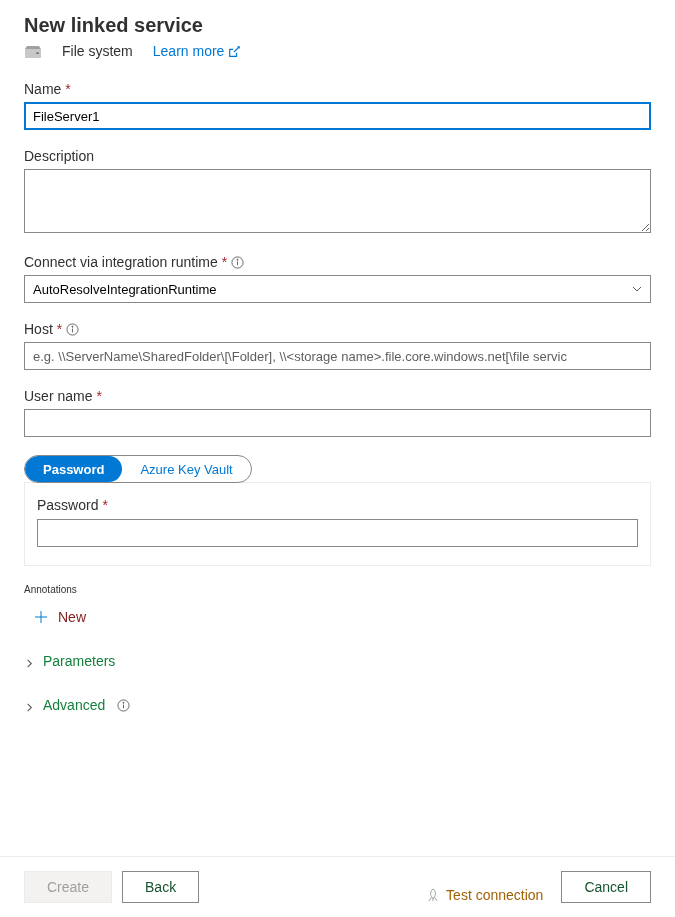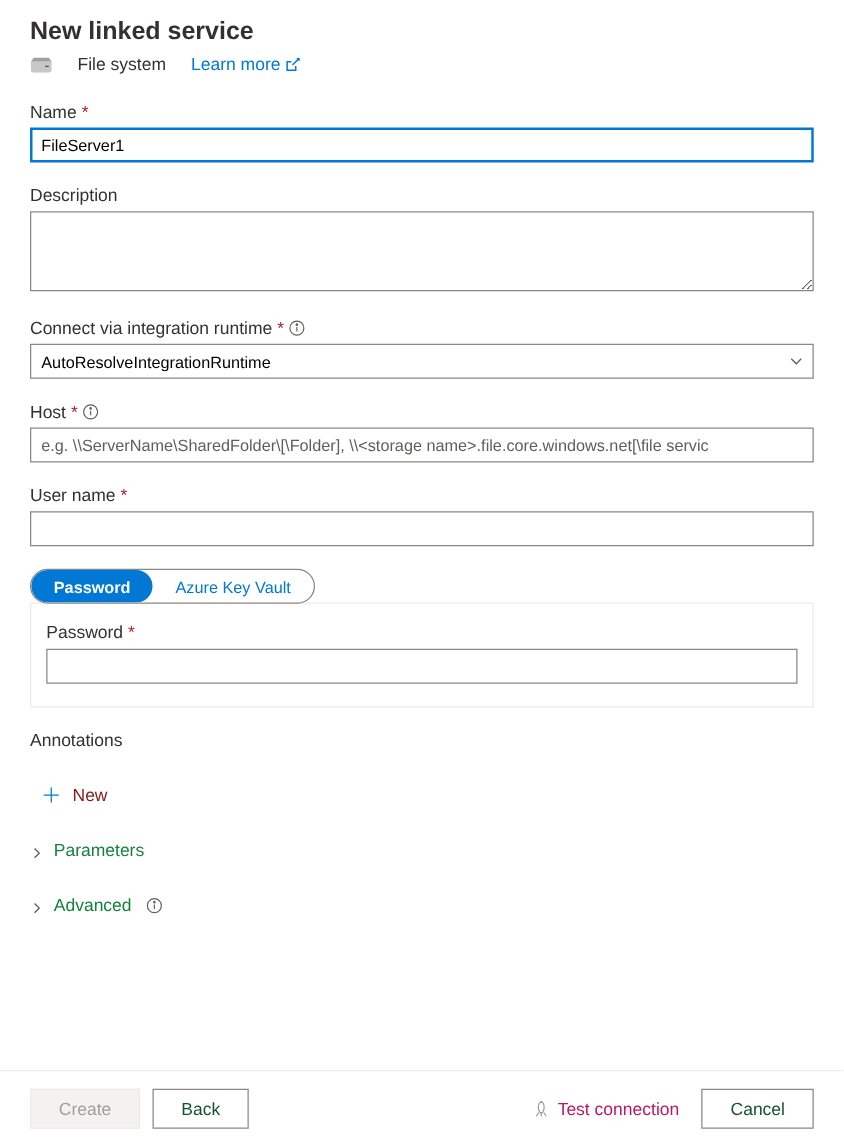--- a/index.html
+++ b/index.html
@@ -135,22 +135,22 @@
       padding: 14px 12px 18px 12px;
       margin-top: -1px;
     }
     .credential-label {
       font-size: 14px;
       margin-bottom: 6px;
       display: flex;
       gap: 4px;
     }
     .section-label {
-      font-size: 14px;
-      margin-bottom: 24px;
+      font-size: 10px;
+      margin-bottom: 10px;
       margin-top: 18px;
     }
     .new-btn {
       display: flex;
       align-items: center;
       gap: 10px;
       background: none;
       border: none;
       cursor: pointer;
       font-size: 14px;
@@ -188,21 +188,21 @@
       right: 0;
       border-top: 1px solid #edebe9;
       padding: 14px 24px;
       display: flex;
       align-items: center;
       justify-content: space-between;
     }
     .footer-left, .footer-right {
       display: flex;
       gap: 10px;
-      align-items: center;
+      align-items: flex-end;
     }
     .btn {
       height: 32px;
       padding: 0 22px;
       border: 1px solid #8a8886;
       background: #fff;
       font-size: 14px;
       cursor: pointer;
       font-family: inherit;
       color: #14532d;
@@ -210,21 +210,21 @@
     .btn.disabled {
       color: #a19f9d;
       border-color: #edebe9;
       background: #f3f2f1;
       cursor: not-allowed;
     }
     .test-conn {
       display: flex;
       align-items: center;
       gap: 6px;
-      color: #be185d;
+      color: #a16207;
       border: none;
       background: none;
       font-size: 14px;
       cursor: not-allowed;
       font-family: inherit;
       padding: 0 8px;
     }
     .rocket-icon {
       width: 14px;
       height: 14px;

